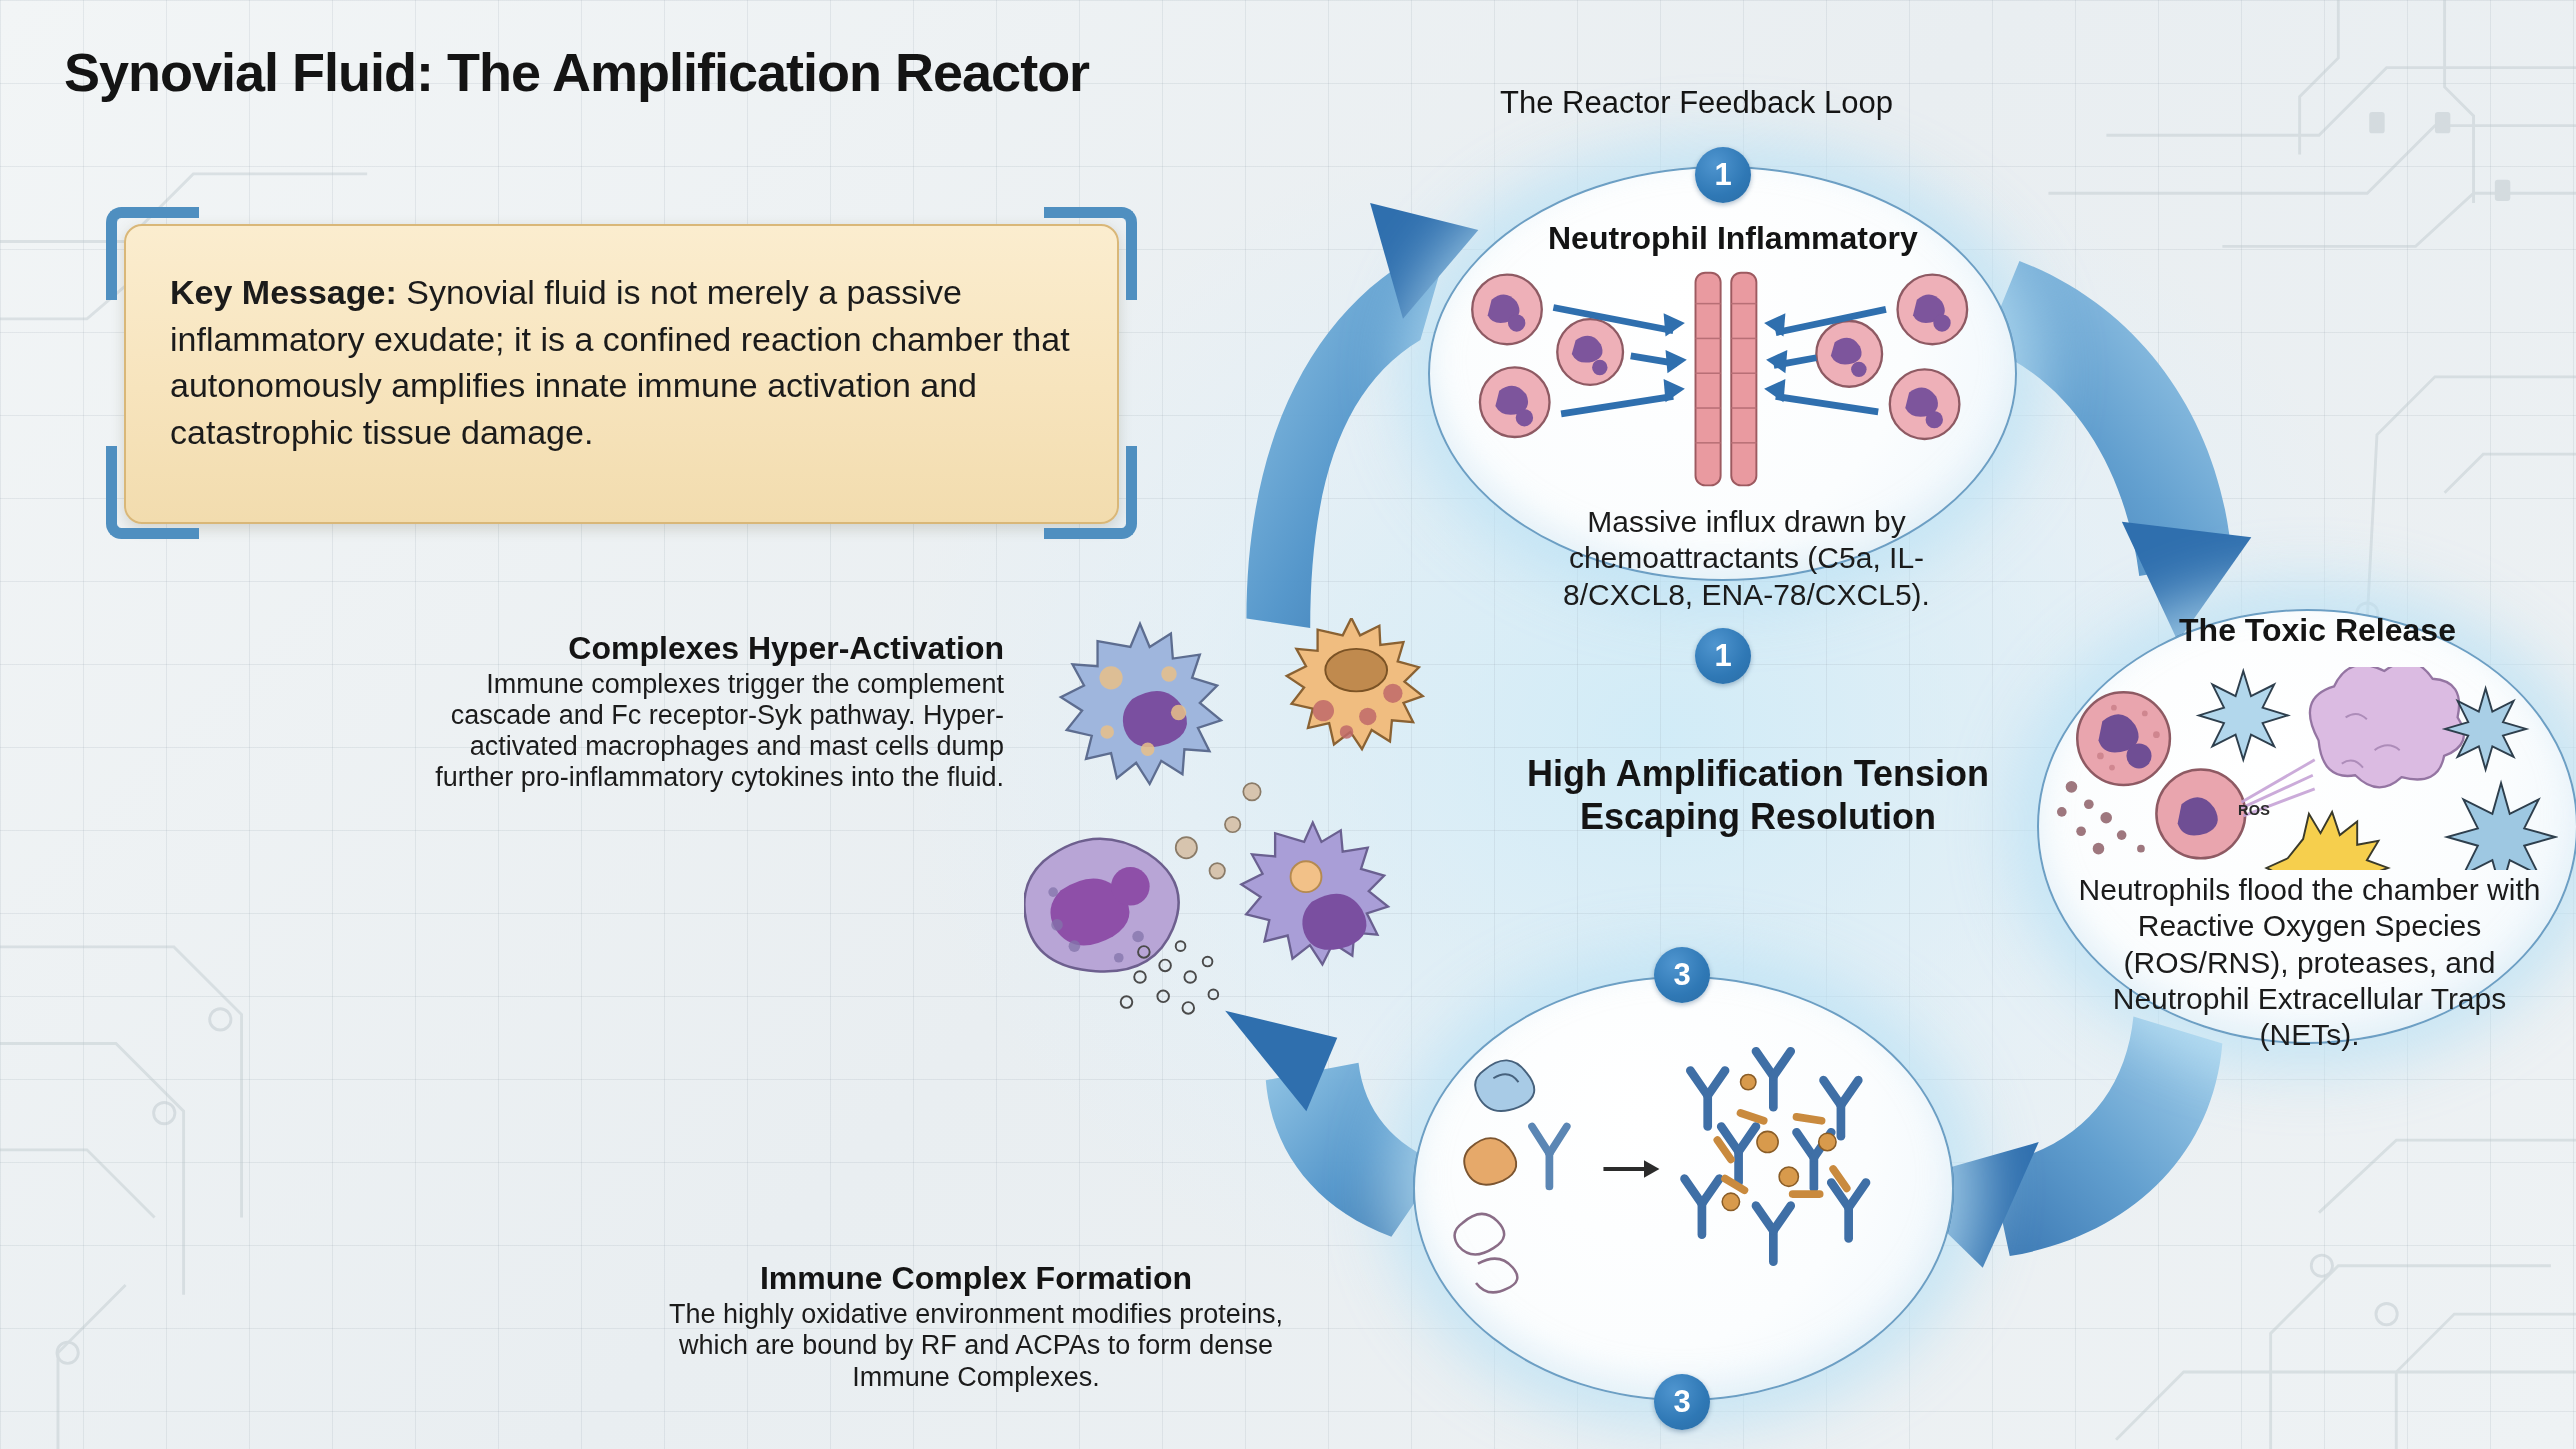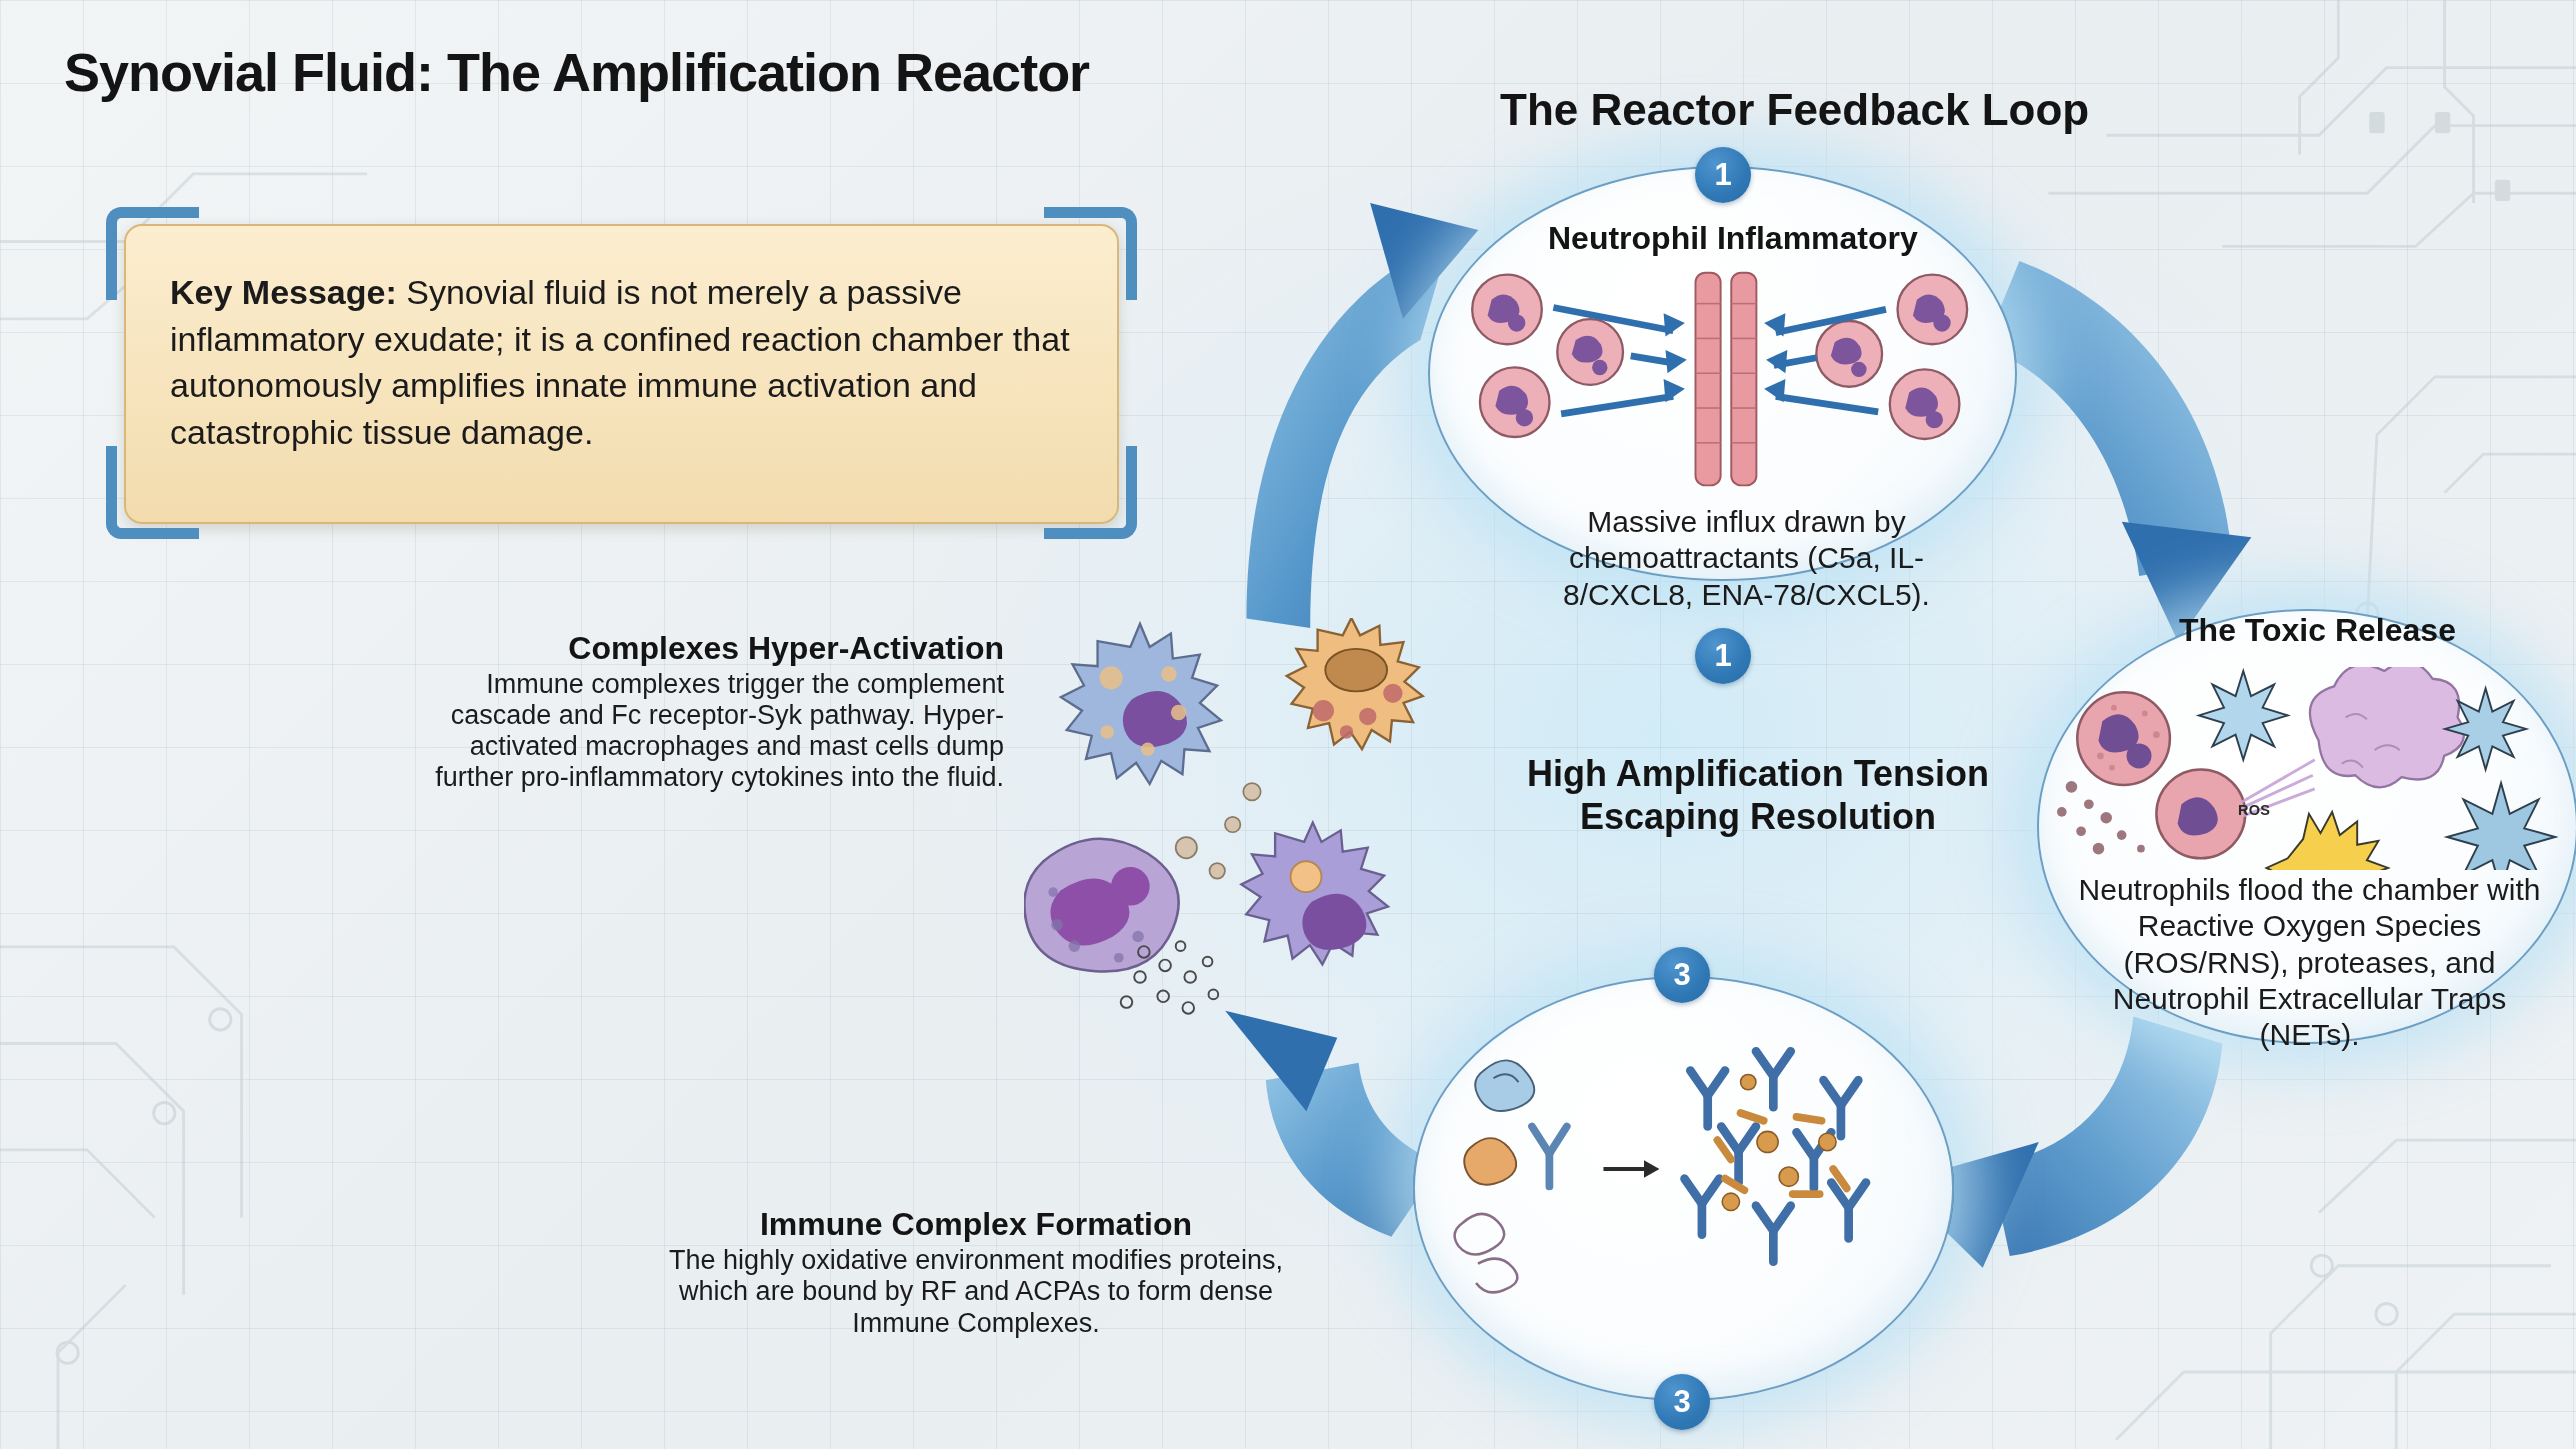--- a/index.html
+++ b/index.html
@@ -29,21 +29,21 @@
   #bg-circuit { position:absolute; inset:0; opacity:.55; }
 
   
   #main-title {
     position:absolute; left:64px; top:41px;
     font-size:54px; font-weight:bold; letter-spacing:-1px;
     color:#141414; white-space:nowrap; z-index:6;
   }
   #loop-title {
     position:absolute; left:1500px; top:85px;
-    font-size:44px; font-weight:bold; color:#141414;
+    font-size:31px; font-weight:normal; color:#141414;
     white-space:nowrap; z-index:6;
   }
 
   
   #key-message-box {
     position:absolute; left:124px; top:224px;
     width:995px; height:300px;
     background:linear-gradient(180deg,#fbedcf 0%, #f7e4bd 55%, #f2dcae 100%);
     border:2.9px solid #d9b778;
     border-radius:18px;
@@ -112,21 +112,21 @@
 
   
   #hyper-block {
     position:absolute; left:415px; top:630px; width:589px;
     text-align:right; z-index:6;
   }
   #hyper-title { font-size:32px; font-weight:bold; color:#141414; margin-bottom:1.9px; }
   #hyper-body  { font-size:27px; line-height:1.15; color:#1b1b1b; }
 
   #complex-block {
-    position:absolute; left:667px; top:1206px; width:618px;
+    position:absolute; left:667px; top:1260px; width:618px;
     text-align:center; z-index:6;
   }
   #complex-title { font-size:32px; font-weight:bold; color:#141414; margin-bottom:1.9px; }
   #complex-body  { font-size:27px; line-height:1.16; color:#1b1b1b; }
 
   
   .art { position:absolute; z-index:7; pointer-events:none; }
   #art-recruitment { left:1449px; top:259px; width:551px; height:242px; }
   #art-toxic       { left:2056px; top:667px; width:502px; height:203px; }
   #art-complex     { left:1449px; top:1024px; width:473px; height:290px; }

